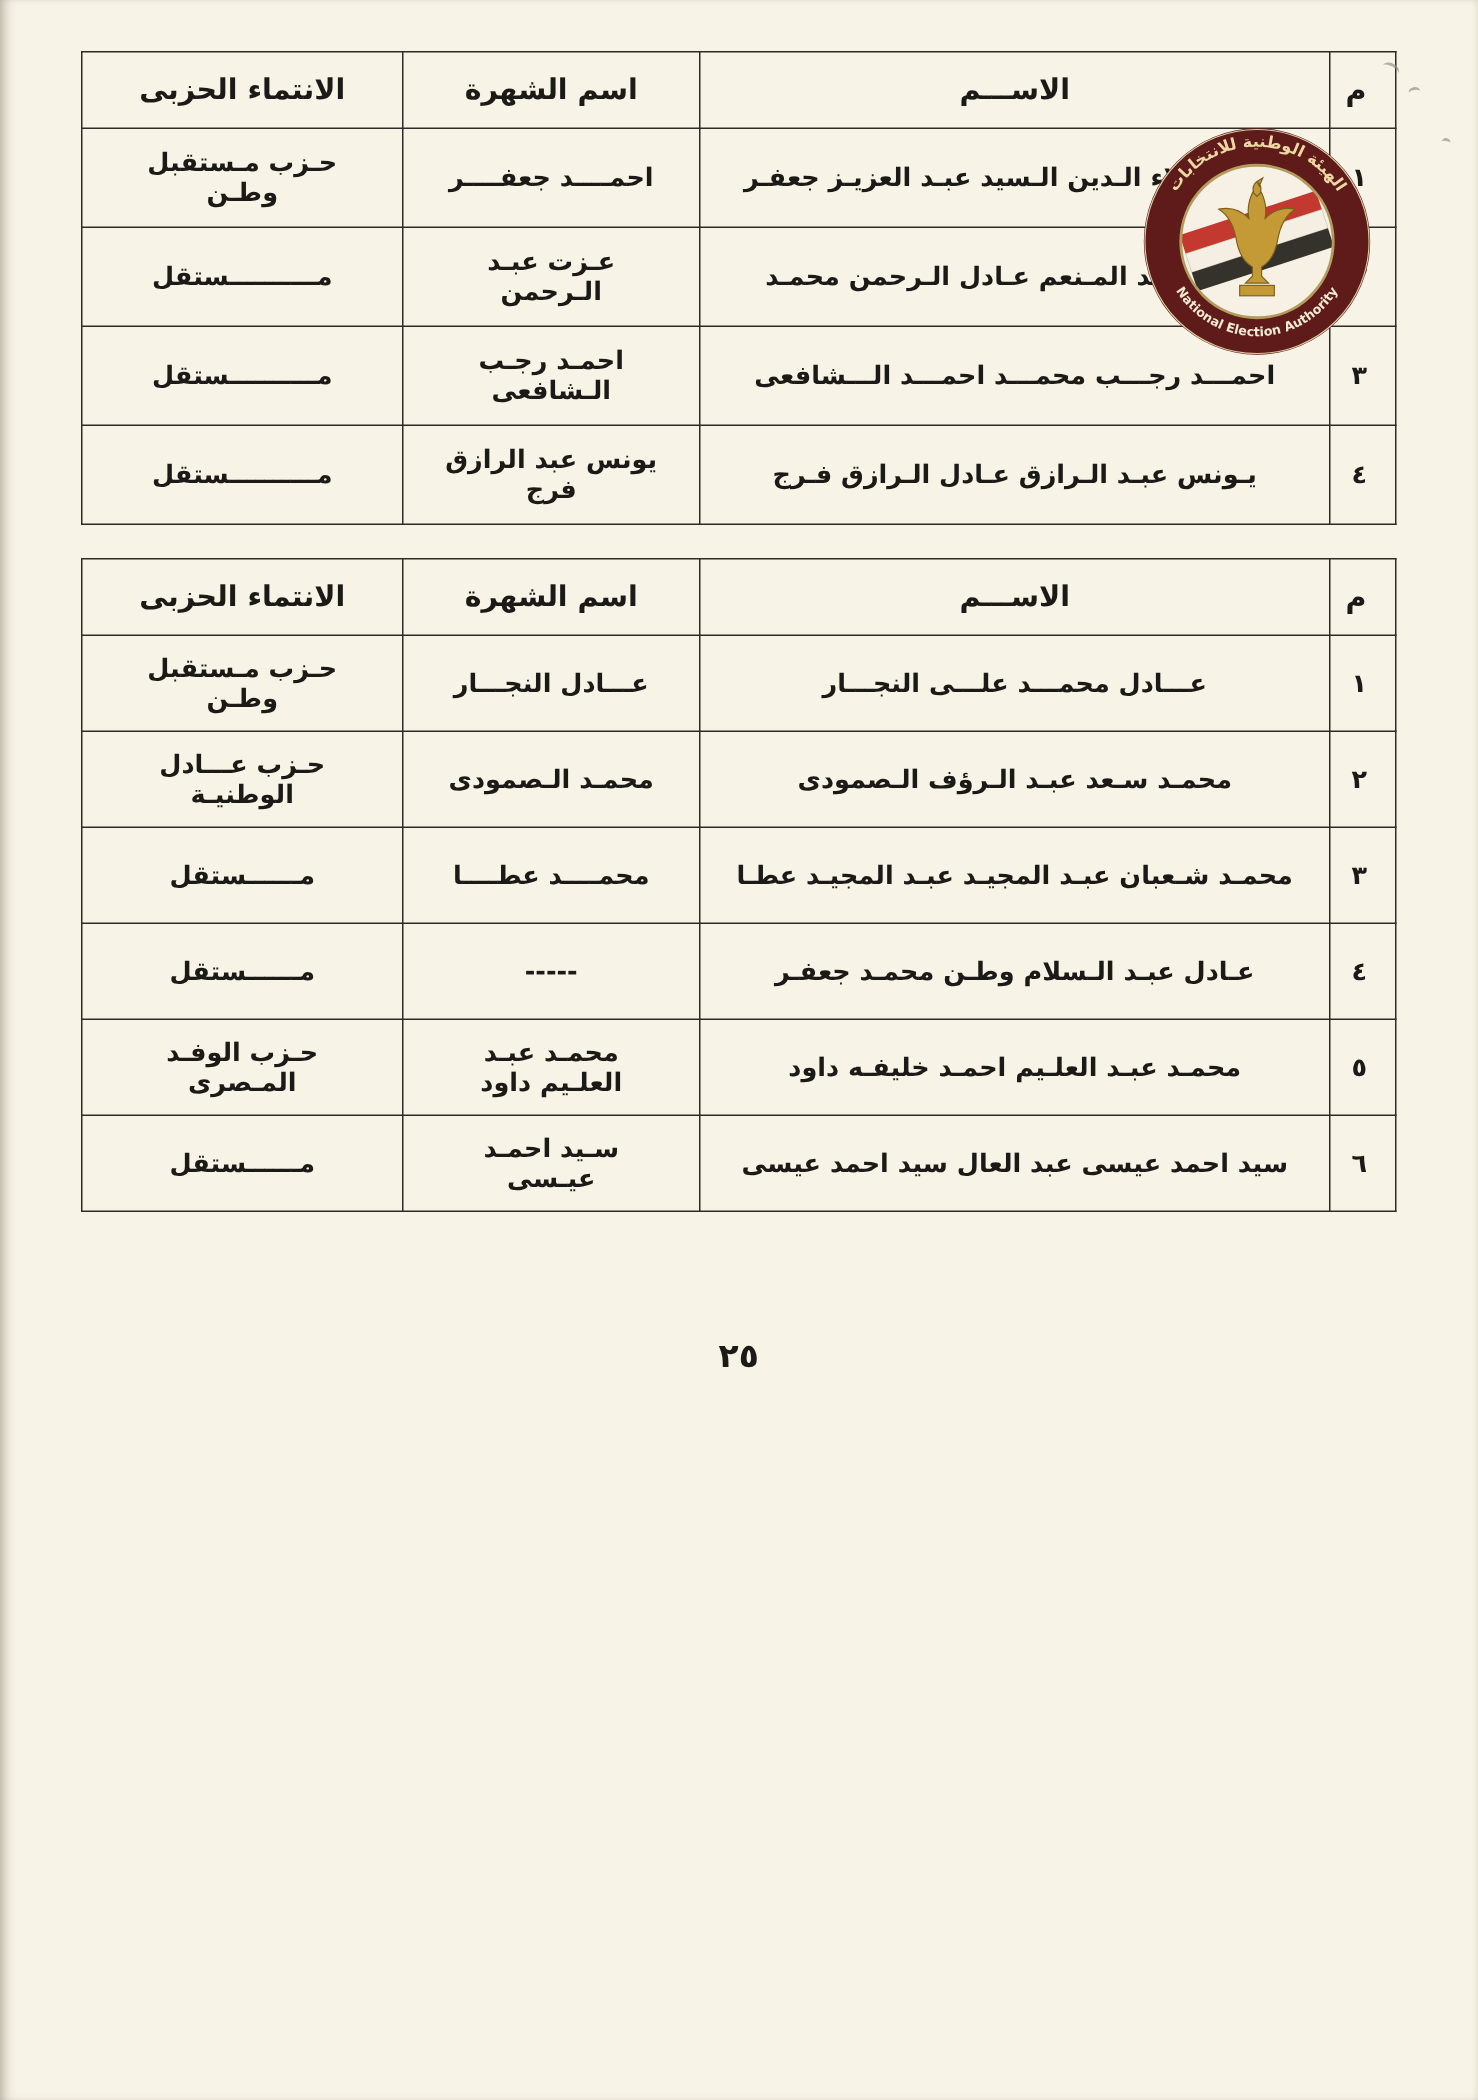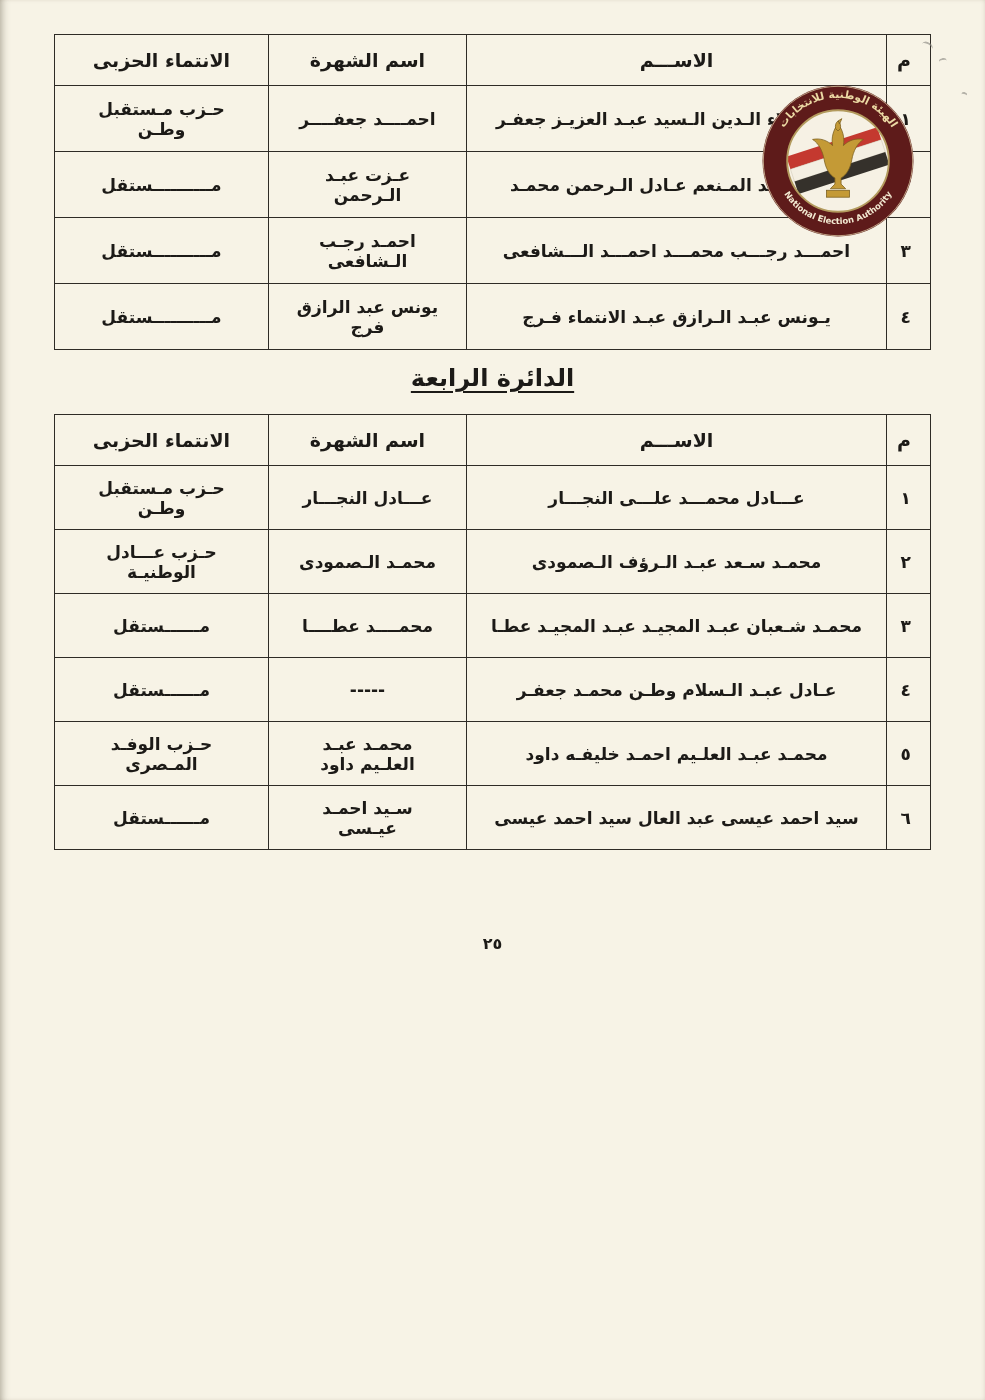--- a/index.html
+++ b/index.html
@@ -49,21 +49,21 @@
   .doc-table.t1 td{height:61px;font-size:17px;}
   .doc-table.t2 td{height:59px;font-size:17px;}
   .col-serial{width:44px;}
   .col-name{width:420px;}
   .col-known{width:198px;}
   .col-party{width:214px;}
   td.cell-party,td.cell-known{font-size:16px;}
 
   .page-number{
     margin-top:84px;text-align:center;
-    font-size:16px;font-weight:bold;direction:rtl;
+    font-size:22px;font-weight:bold;direction:rtl;
   }
 </style>
 </head>
 <body>
 
 <div class="page">
 
   <div class="pencil-mark m1"></div>
   <div class="pencil-mark m2"></div>
   <div class="pencil-mark m3"></div>
@@ -139,30 +139,27 @@
       <td class="cell-party">مــــــــــستقل</td>
     </tr>
     <tr>
       <td class="cell-serial">٣</td>
       <td class="cell-name">احمـــد رجـــب محمـــد احمـــد الـــشافعى</td>
       <td class="cell-known">احمـد رجـب الـشافعى</td>
       <td class="cell-party">مــــــــــستقل</td>
     </tr>
     <tr>
       <td class="cell-serial">٤</td>
-      <td class="cell-name">يـونس عبـد الـرازق عبـد الانتماء فـرج</td>
+      <td class="cell-name">يـونس عبـد الـرازق عـادل الـرازق فـرج</td>
       <td class="cell-known">يونس عبد الرازق فرج</td>
       <td class="cell-party">مــــــــــستقل</td>
     </tr>
   </tbody>
     </table>
 
-  <div class="section-title title-4">
-    <span class="title-text">الدائرة الرابعة</span>
-  </div>
 
   <table class="doc-table t2">
     <colgroup>
       <col class="col-serial">
         <col class="col-name">
         <col class="col-known">
         <col class="col-party">
     </colgroup>
     <tbody>
         <tr>

